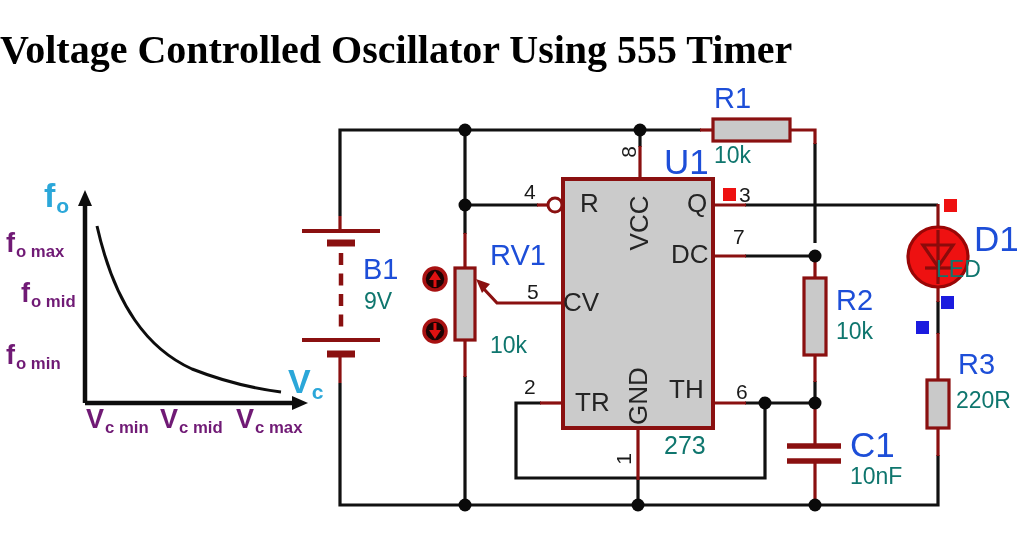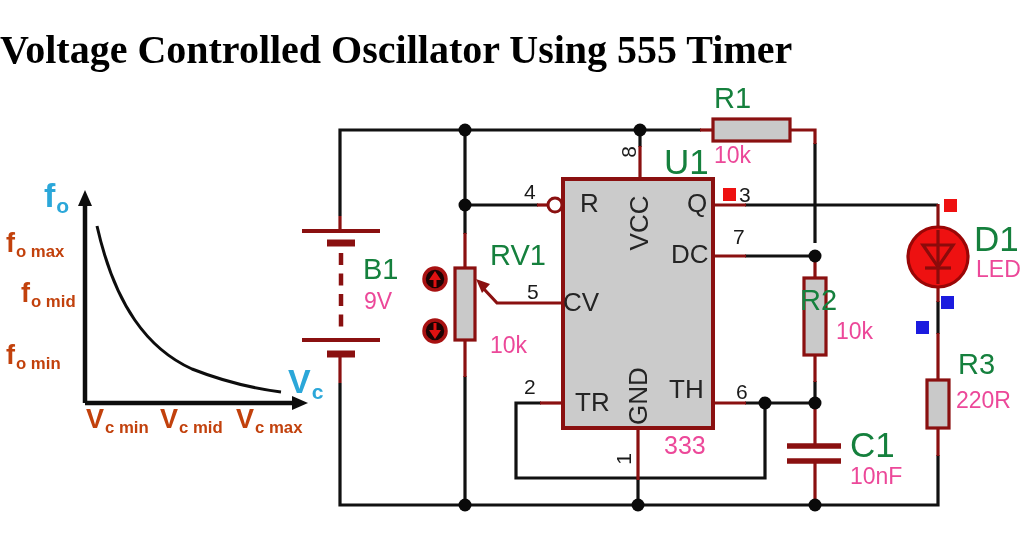--- a/index.html
+++ b/index.html
@@ -1,30 +1,30 @@
 <!DOCTYPE html>
 <html><head>
 <meta charset="utf-8">
 <style>
   html,body{margin:0;padding:0;background:#ffffff;}
   .stage{position:relative;width:1024px;height:543px;background:#ffffff;overflow:hidden;
          font-family:"Liberation Sans",sans-serif;}
   svg{position:absolute;left:0;top:0;}
-  .lbl{position:absolute;line-height:1;white-space:nowrap;color:#15803d;}
+  .lbl{position:absolute;line-height:1;white-space:nowrap;color:#1d4ed8;}
   .title{position:absolute;left:0;top:26px;width:1004px;text-align:left;
          font-family:"Liberation Serif","DejaVu Serif",serif;font-weight:bold;
          font-size:40px;color:#000000;}
   .ref{font-size:29px;}
   .refbig{font-size:35px;}
-  .val{font-size:23px;color:#ec4899;}
+  .val{font-size:23px;color:#0f766e;}
   .pinnum{font-size:21px;color:#1a1a1a;}
   .pinname{font-size:26px;color:#242424;}
   .rot{transform:translate(-50%,-50%) rotate(-90deg);transform-origin:center;}
   .blue{color:#2ba7d9;font-weight:600;}
-  .green{color:#c2410c;font-weight:600;}
+  .green{color:#701a75;font-weight:600;}
   .ax{font-size:34px;}
   .tick{font-size:27px;}
   .sb{font-size:0.62em;position:relative;top:0.28em;margin-left:1px;}
 </style>
 </head>
 <body>
 
 <div class="stage">
 
   <svg width="1024" height="543" viewBox="0 0 1024 543">
@@ -149,36 +149,36 @@
   <div class="lbl green tick" style="left:160px;top:406px"><span>V</span><span class="sb">c mid</span></div>
   <div class="lbl green tick" style="left:236px;top:406px"><span>V</span><span class="sb">c max</span></div>
 
   <div class="lbl ref" style="left:363px;top:255px">B1</div>
   <div class="lbl val" style="left:364px;top:290px">9V</div>
 
   <div class="lbl ref" style="left:490px;top:241px">RV1</div>
   <div class="lbl val" style="left:490px;top:334px">10k</div>
 
   <div class="lbl refbig" style="left:664px;top:144px">U1</div>
-  <div class="lbl val" style="left:664px;top:433px;font-size:25px">333</div>
+  <div class="lbl val" style="left:664px;top:433px;font-size:25px">273</div>
 
   <div class="lbl ref" style="left:714px;top:84px">R1</div>
   <div class="lbl val" style="left:714px;top:144px">10k</div>
 
-  <div class="lbl ref" style="left:800px;top:286px">R2</div>
+  <div class="lbl ref" style="left:836px;top:286px">R2</div>
   <div class="lbl val" style="left:836px;top:320px">10k</div>
 
   <div class="lbl ref" style="left:958px;top:350px">R3</div>
   <div class="lbl val" style="left:956px;top:389px">220R</div>
 
   <div class="lbl refbig" style="left:850px;top:427px">C1</div>
   <div class="lbl val" style="left:850px;top:465px">10nF</div>
 
   <div class="lbl refbig" style="left:974px;top:221px">D1</div>
-  <div class="lbl val" style="left:976px;top:258px">LED</div>
+  <div class="lbl val" style="left:936px;top:258px">LED</div>
 
   <div class="lbl pinname" style="left:580px;top:190px">R</div>
   <div class="lbl pinname" style="left:563px;top:289px">CV</div>
   <div class="lbl pinname" style="left:575px;top:389px">TR</div>
   <div class="lbl pinname" style="left:687px;top:190px">Q</div>
   <div class="lbl pinname" style="left:671px;top:241px">DC</div>
   <div class="lbl pinname" style="left:669px;top:376px">TH</div>
   <div class="lbl pinname rot" style="left:639px;top:223px">VCC</div>
   <div class="lbl pinname rot" style="left:638px;top:396px">GND</div>
 

